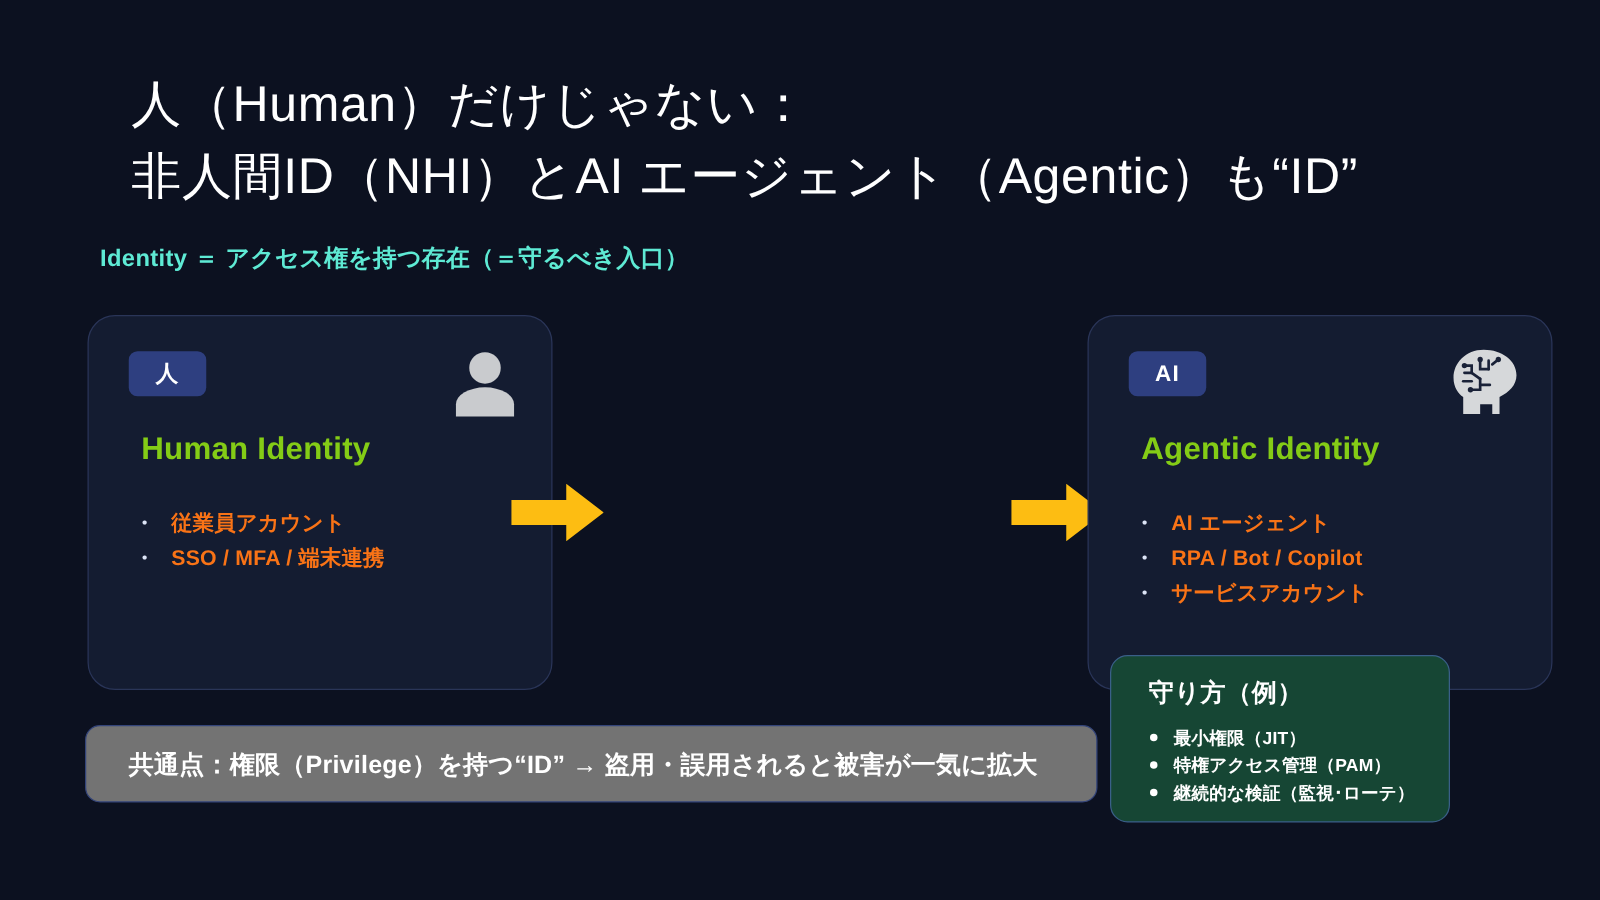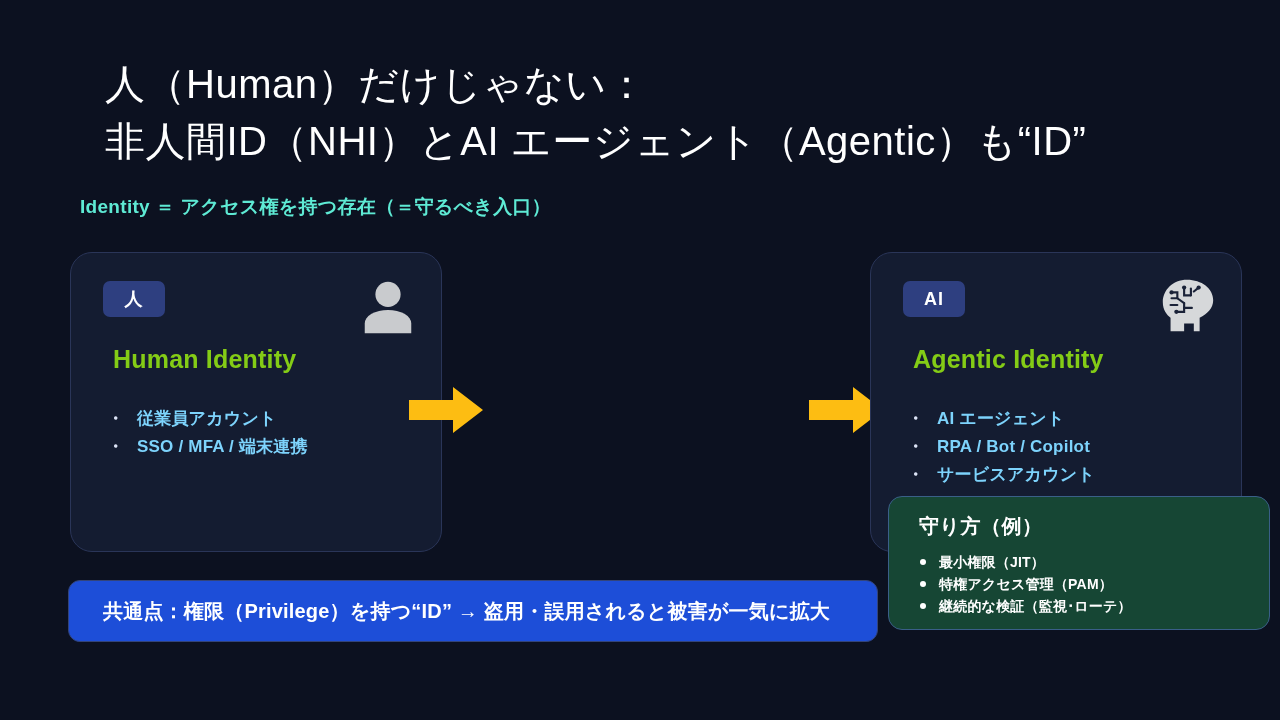--- a/index.html
+++ b/index.html
@@ -85,21 +85,21 @@
   }
 
   .bullets {
     position: absolute;
     left: 36px; top: 152px;
     right: 18px;
     list-style: none;
   }
   .bullets li {
     position: relative;
-    color: #7dd3fc;
+    color: #f97316;
     font-size: 17px;
     font-weight: 700;
     line-height: 28px;
     padding-left: 30px;
     letter-spacing: 0.2px;
   }
   .bullets li::before {
     content: "・";
     position: absolute;
     left: 0; top: 0;
@@ -114,39 +114,39 @@
   }
   .arrow.a1 { left: 409px; }
   .arrow.a2 { left: 809px; }
   .arrow svg { width: 100%; height: 100%; display: block; }
 
   
   .banner {
     position: absolute;
     left: 68px; top: 580px;
     width: 810px; height: 62px;
-    background: #1d4ed8;
+    background: #737373;
     border: 1px solid #33447a;
     border-radius: 12px;
     display: flex;
     align-items: center;
   }
   .banner-text {
     color: #ffffff;
     font-size: 20px;
     font-weight: 700;
     padding-left: 34px;
     letter-spacing: 0.2px;
   }
 
   
   .callout {
     position: absolute;
-    left: 888px; top: 496px;
-    width: 382px; height: 134px;
+    left: 888px; top: 524px;
+    width: 272px; height: 134px;
     background: #164634;
     border: 1px solid #3a5f88;
     border-radius: 14px;
   }
   .callout-title {
     position: absolute;
     left: 30px; top: 16px;
     color: #ffffff;
     font-size: 20px;
     font-weight: 700;

